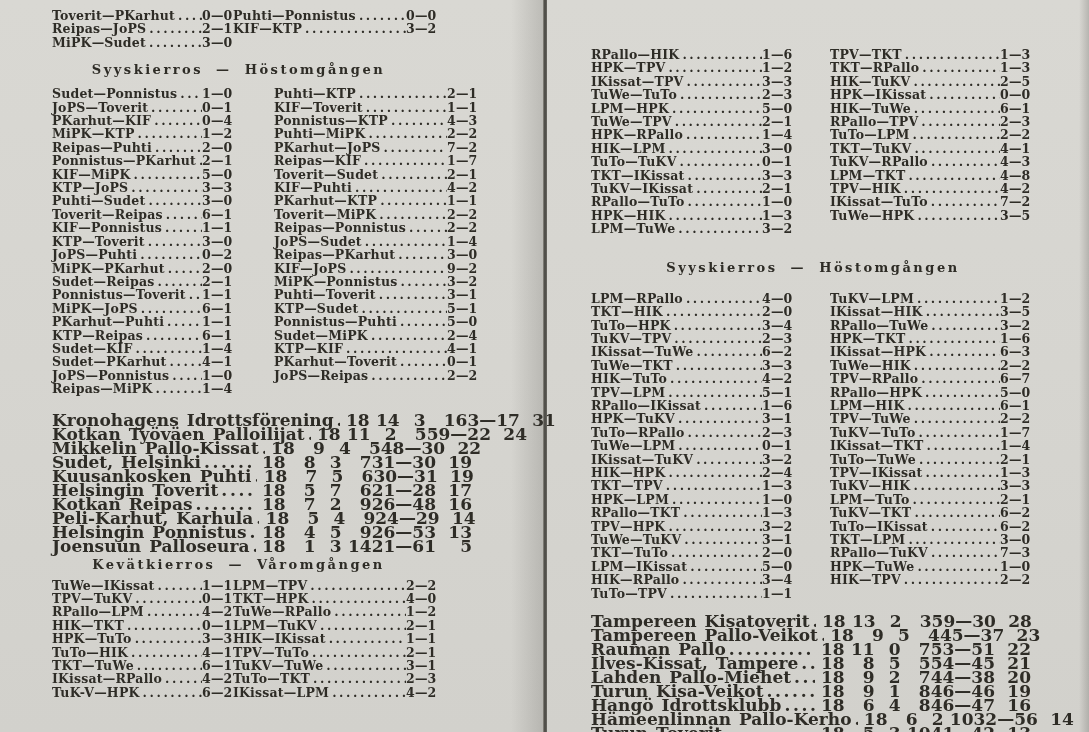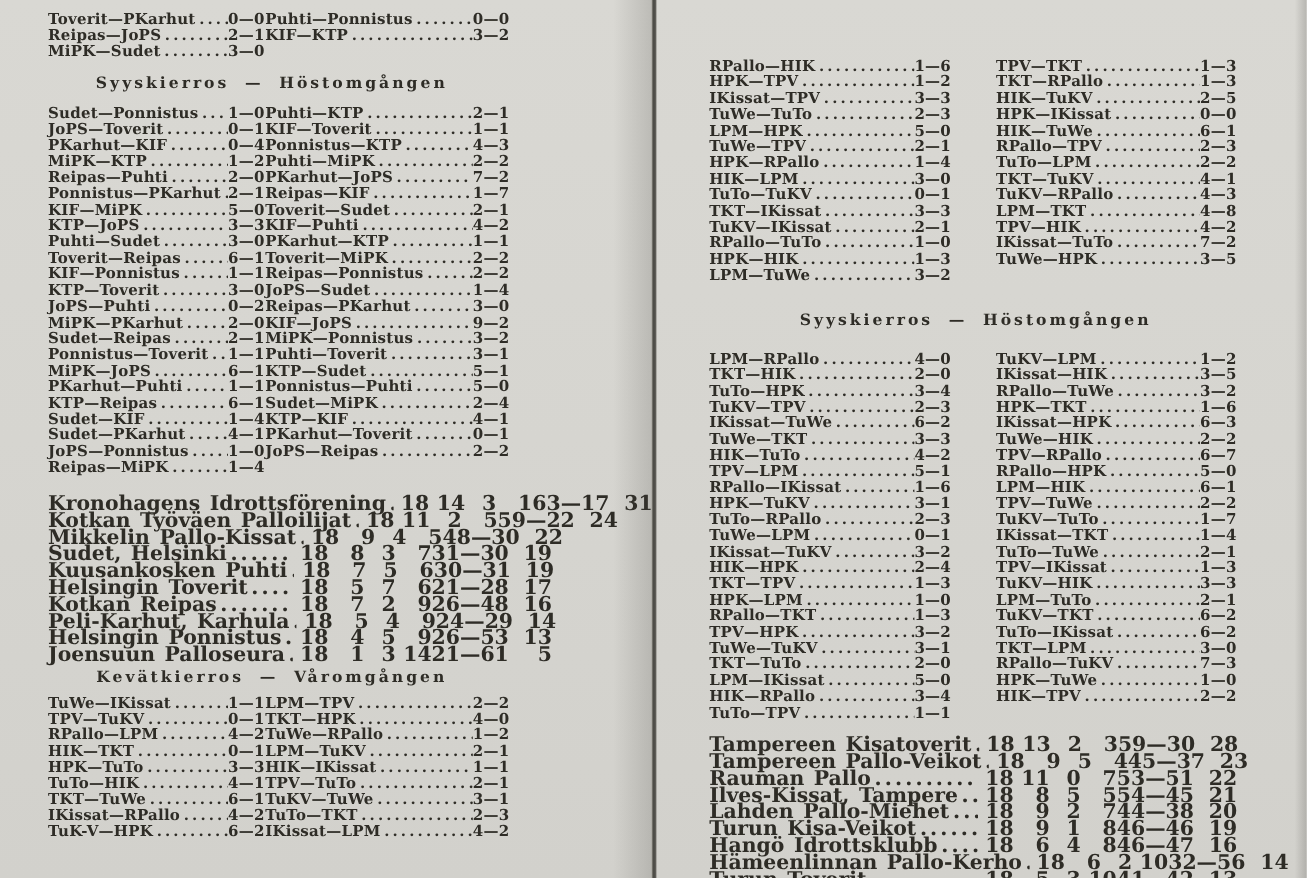--- a/index.html
+++ b/index.html
@@ -3,21 +3,21 @@
 <meta charset="utf-8">
 <style>
   html,body { margin:0; padding:0; }
   .book {
     position:relative; width:1089px; height:732px; overflow:hidden;
     background:linear-gradient(180deg,#d9d8d3 0%, #d6d5d0 50%, #d2d1cc 100%);
     font-family:"DejaVu Serif", serif;
     color:#2e2c26;
   }
   .page { position:absolute; top:0; height:732px; box-sizing:border-box; }
-  .page-left  { left:4px;   width:449px; padding:9px 0 0 36px; }
+  .page-left  { left:16px;   width:449px; padding:9px 0 0 36px; }
   .page-right { left:557px; width:500px; padding:9px 0 16px 34px;margin-top:39px; }
 
   .spine-shadow { position:absolute; left:511px; top:0; width:32px; height:732px;
     background:linear-gradient(90deg, rgba(75,74,69,0), rgba(75,74,69,0.20)); }
   .spine { position:absolute; left:543px; top:0; width:4px; height:732px;
     background:linear-gradient(90deg,#908e86,#45443f 45%,#6b6963); }
   .right-shade { position:absolute; right:0; top:0; width:10px; height:732px;
     background:linear-gradient(90deg, rgba(60,58,54,0), rgba(60,58,54,0.22)); }
 
   .cols { display:flex; }
@@ -34,21 +34,21 @@
   .match-score { flex:0 0 31px; text-align:left; }
 
   .section-header { font-size:13px; font-weight:bold; letter-spacing:2.5px; word-spacing:6px;
     text-align:center; line-height:16px; }
   .page-left  .section-header { margin-right:40px; }
   .page-right .section-header { margin-right:22px; }
   .zone-header { font-size:13px; font-weight:bold; font-style:italic; letter-spacing:0.5px;
     word-spacing:3px; text-align:center; line-height:16px; margin-right:40px; }
 
   .hdr-autumn-left { margin-top:13px; }
-  .block-autumn-left { margin-top:9px; }
+  .block-autumn-left { margin-top:9px;gap:41px; }
   .standings-left { margin-top:17px; width:420px; }
   .zone-header { margin-top:14px; }
   .hdr-spring-left { margin-top:4px; }
   .block-spring-left { margin-top:6px; }
 
   .hdr-autumn-right { margin-top:24px; }
   .block-autumn-right { margin-top:16px; }
   .standings-right { margin-top:14px; width:440px; }
 
   .st-row { display:flex; align-items:baseline; font-size:17px; line-height:14px;

